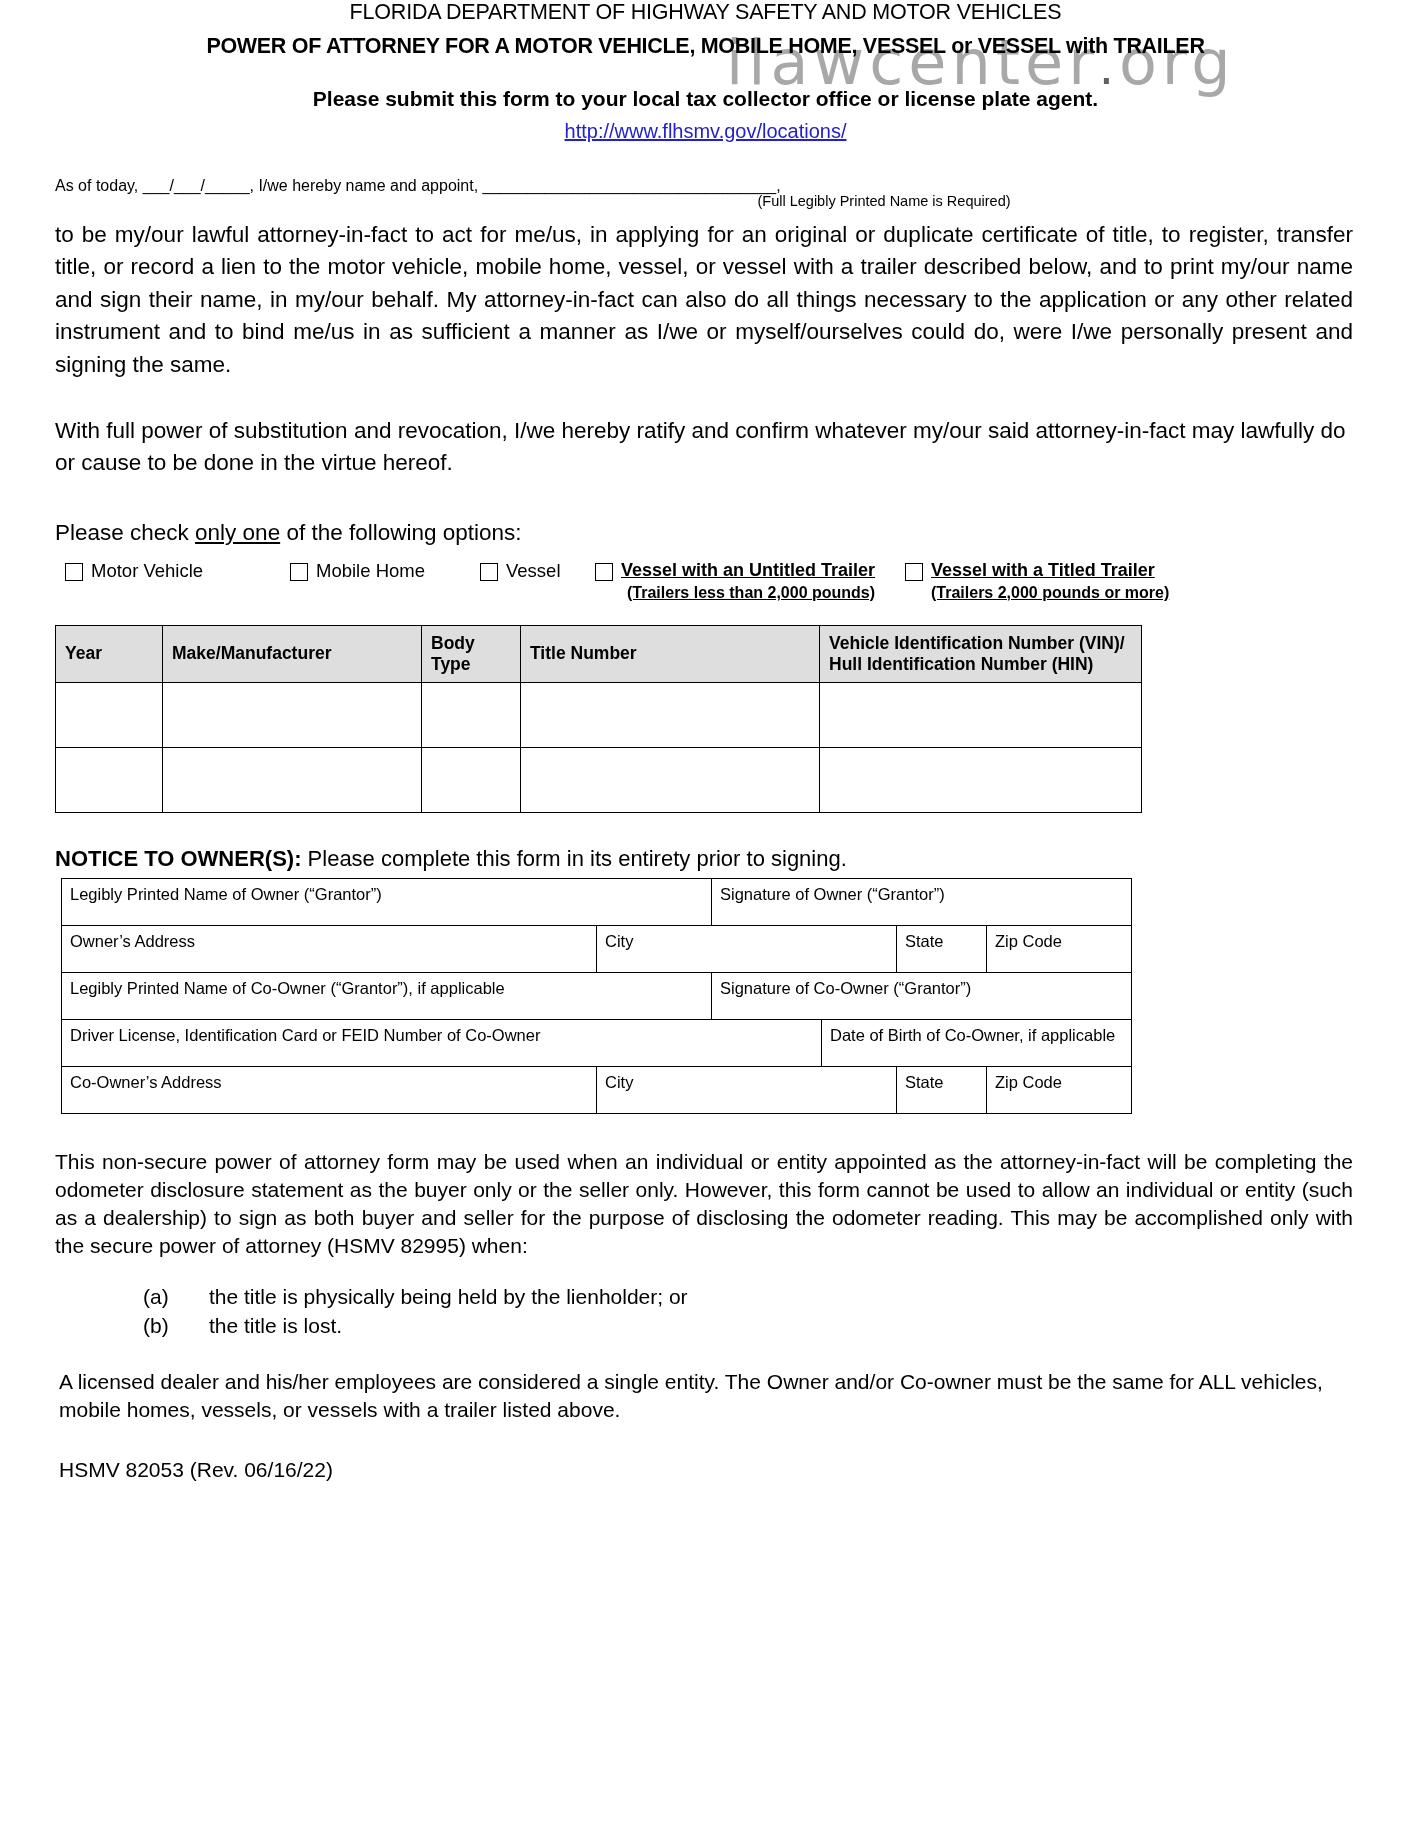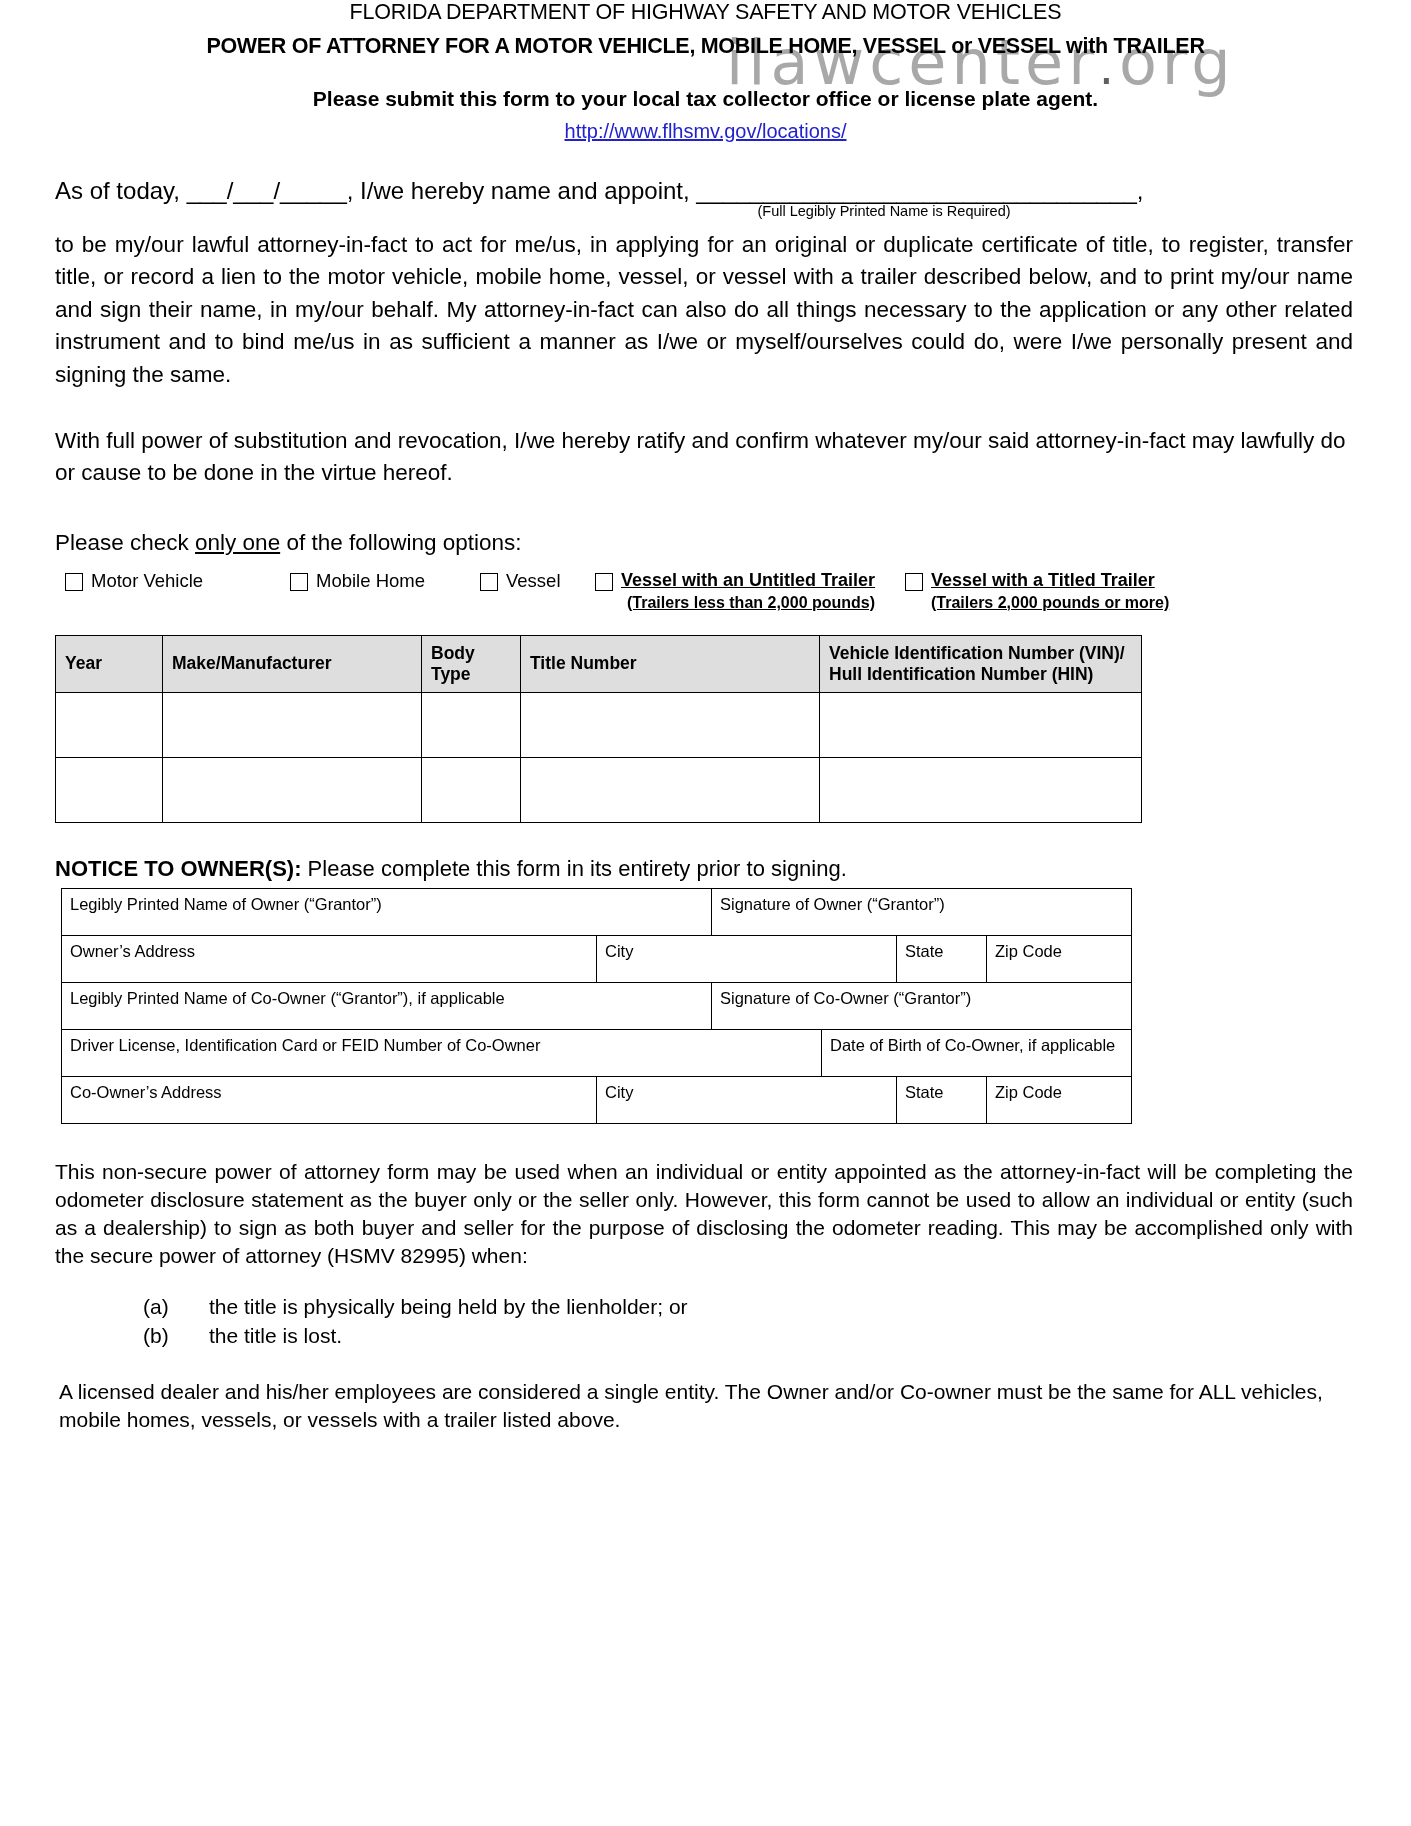--- a/index.html
+++ b/index.html
@@ -72,21 +72,21 @@
     padding: 0 58px 0 55px;
     margin-top: 34px;
   }
   .para {
     font-size: 22.5px;
     line-height: 1.44;
     text-align: justify;
     margin: 0;
   }
   .para-noj { text-align: left; }
-  .line1 { font-size: 24px; white-space: nowrap; }
+  .line1 { font-size: 16px; white-space: nowrap; }
   .caption-small {
     font-size: 14.5px;
     text-align: center;
     margin-top: -2px;
     padding-left: 360px;
   }
   .spacer-lg { height: 34px; }
 
   
   .opt-head { font-size: 22.5px; margin-top: 40px; }
@@ -329,14 +329,15 @@
         <span>the title is physically being held by the lienholder; or</span>
       </div>
       <div class="abc-row">
         <span class="abc-mark">(b)</span>
         <span>the title is lost.</span>
       </div>
     </div>
 
     <div class="final-note">A licensed dealer and his/her employees are considered a single entity. The Owner and/or Co-owner must be the same for ALL vehicles, mobile homes, vessels, or vessels with a trailer listed above.</div>
 
+    <div class="form-id">HSMV 82053 (Rev. 06/16/22)</div>
   </div>
 </div>
 
 </body></html>

